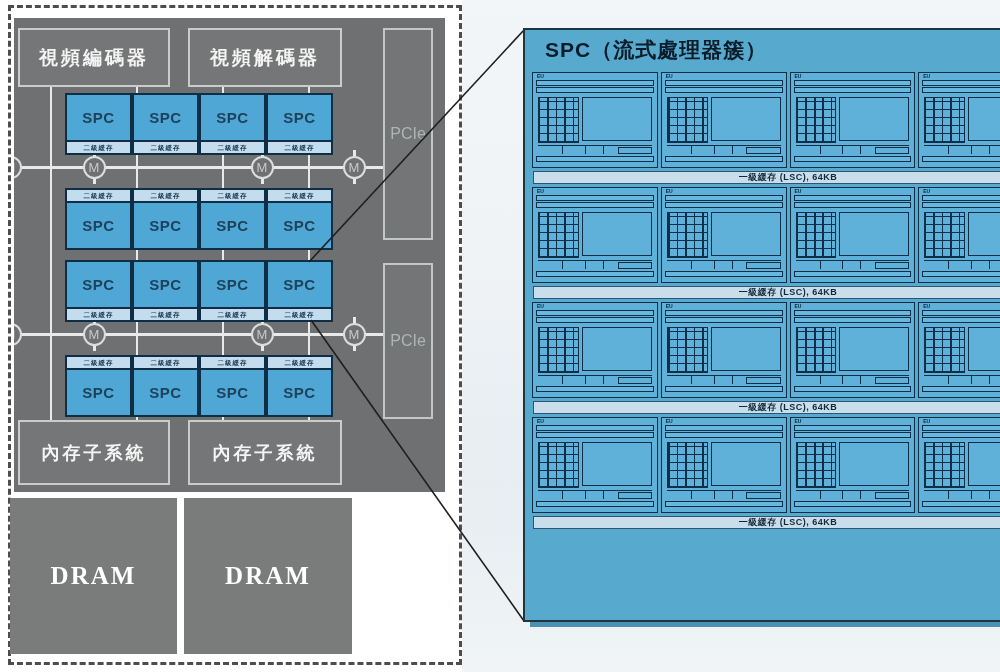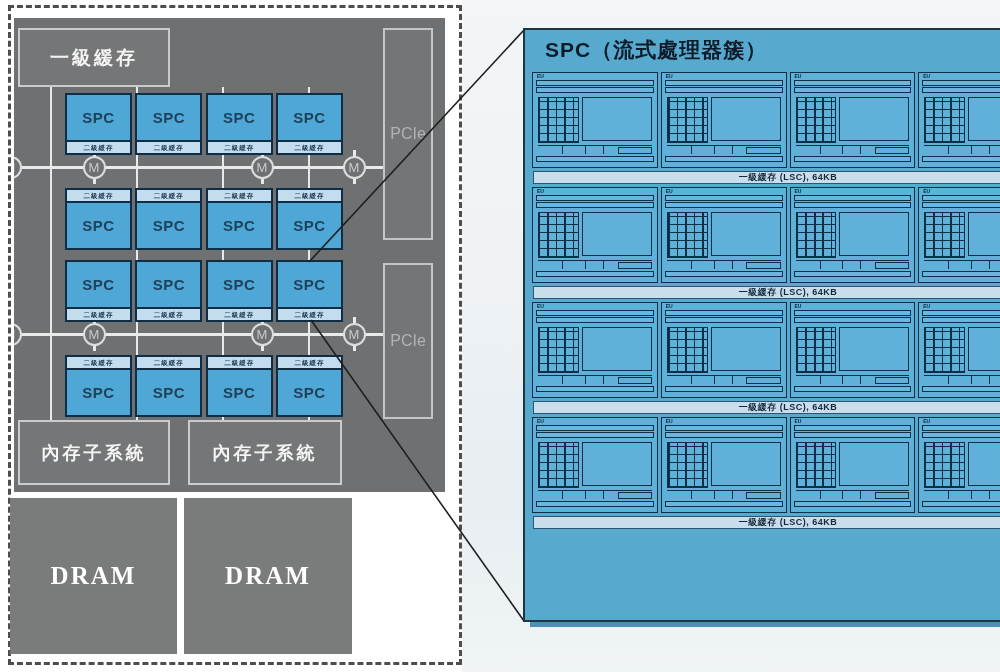--- a/index.html
+++ b/index.html
@@ -35,21 +35,21 @@
     position:absolute; background:#747678; border:2px solid #c9cccd;
     color:#f4f4f3; font-weight:bold; display:flex; align-items:center; justify-content:center;
     letter-spacing:3px;
   }
   .io-block {
     position:absolute; background:#737576; border:2px solid #c3c6c7;
     color:#aeb4b6; font-size:16px; display:flex; align-items:center; justify-content:center;
   }
   .spc-row {
     position:absolute; left:4px; width:325px; height:62px;
-    display:flex; justify-content:space-between;padding-left:47px;
+    display:flex; padding-left:47px;
   }
   .spc-cell {
     width:67px; height:62px; border:2.5px solid #0f2d44;
     display:flex; flex-direction:column; background:#4fa7d5;
   }
   .spc-body {
     flex:1; display:flex; align-items:center; justify-content:center;
     color:#1f425c; font-weight:bold; font-size:15px; letter-spacing:0.5px;
   }
   .l2-strip {
@@ -130,21 +130,22 @@
 
   <div class="mnode" style="left:-15.5px;top:137.5px">M</div>
   <div class="mnode" style="left:68.5px;top:137.5px">M</div>
   <div class="mnode" style="left:236.5px;top:137.5px">M</div>
   <div class="mnode" style="left:328.5px;top:137.5px">M</div>
   <div class="mnode" style="left:-15.5px;top:304.5px">M</div>
   <div class="mnode" style="left:68.5px;top:304.5px">M</div>
   <div class="mnode" style="left:236.5px;top:304.5px">M</div>
   <div class="mnode" style="left:328.5px;top:304.5px">M</div>
 
-  <div class="gblock" style="left:4px;top:10px;width:152px;height:59px;font-size:19px">一級緩存</div>
+  <div class="gblock" style="left:4px;top:10px;width:152px;height:59px;font-size:19px">視頻編碼器</div>
+  <div class="gblock" style="left:174px;top:10px;width:154px;height:59px;font-size:19px">視頻解碼器</div>
 
   <div class="io-block" style="left:369px;top:10px;width:50px;height:212px">PCIe</div>
   <div class="io-block" style="left:369px;top:245px;width:50px;height:156px">PCIe</div>
 
   <div class="spc-row" style="top:75px">
     <div class="spc-cell strip-bottom">
       <div class="spc-body">SPC</div>
       <div class="l2-strip">二級緩存</div>
     </div>
   <div class="spc-cell strip-bottom">

